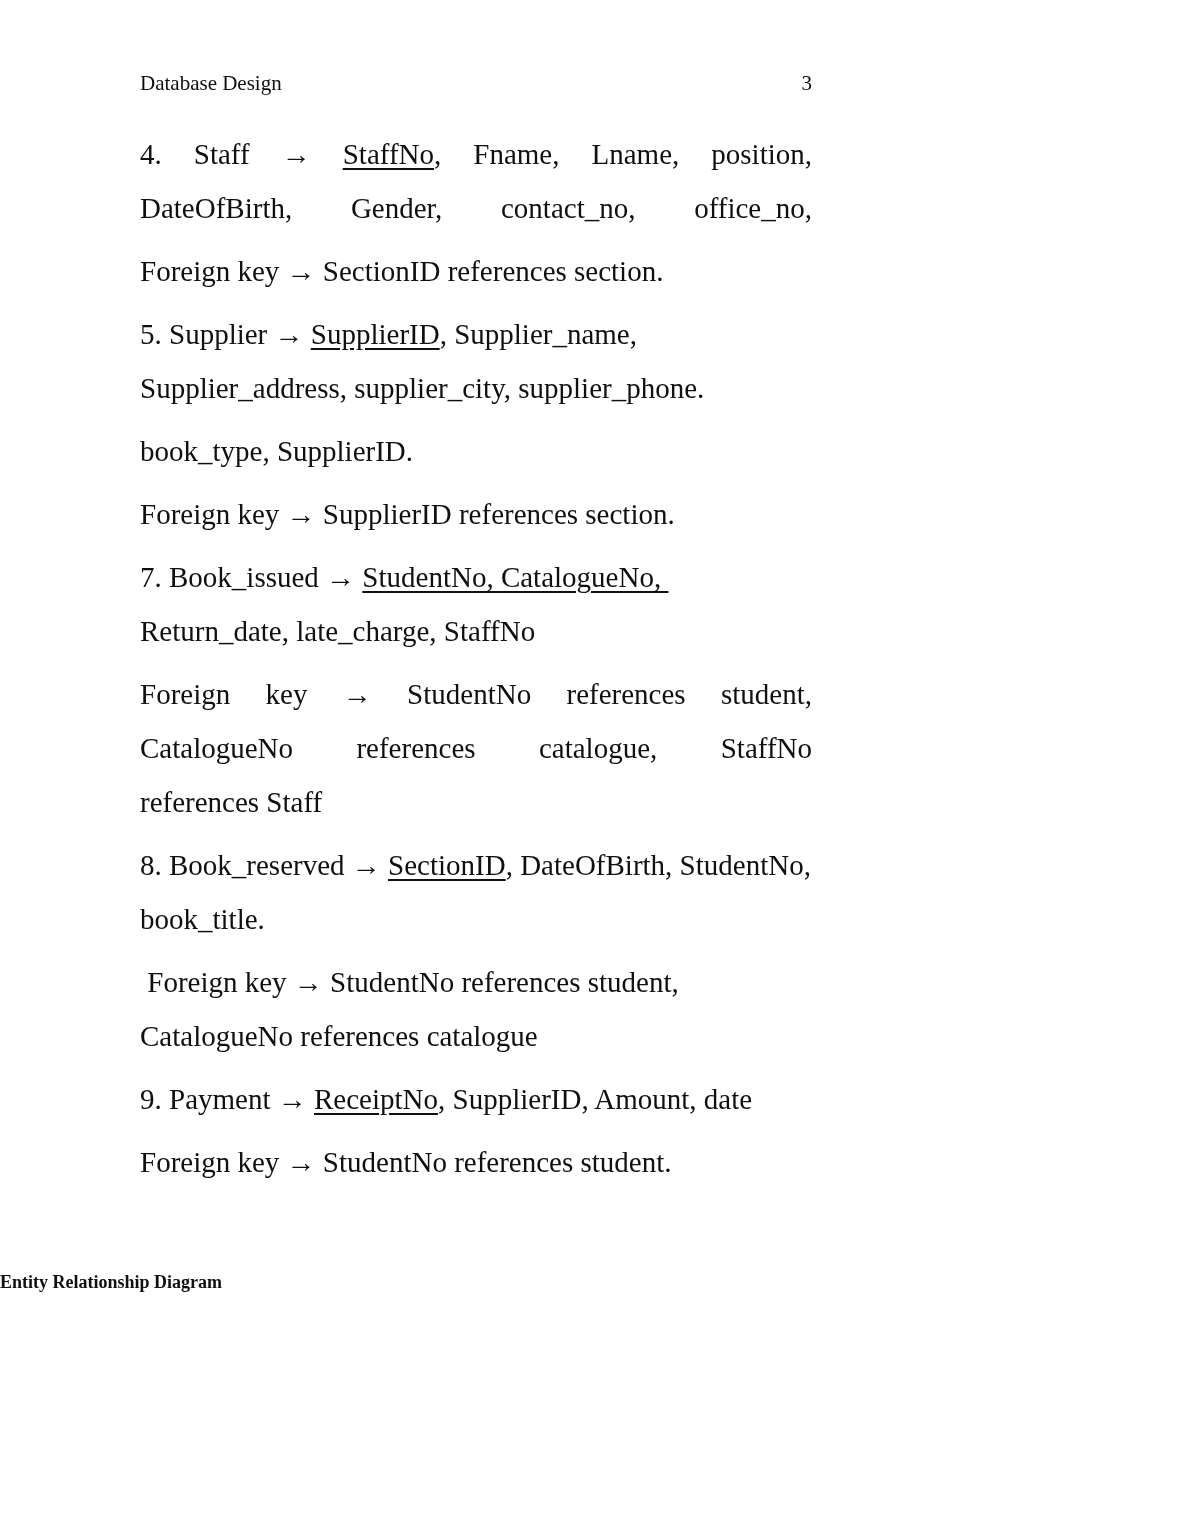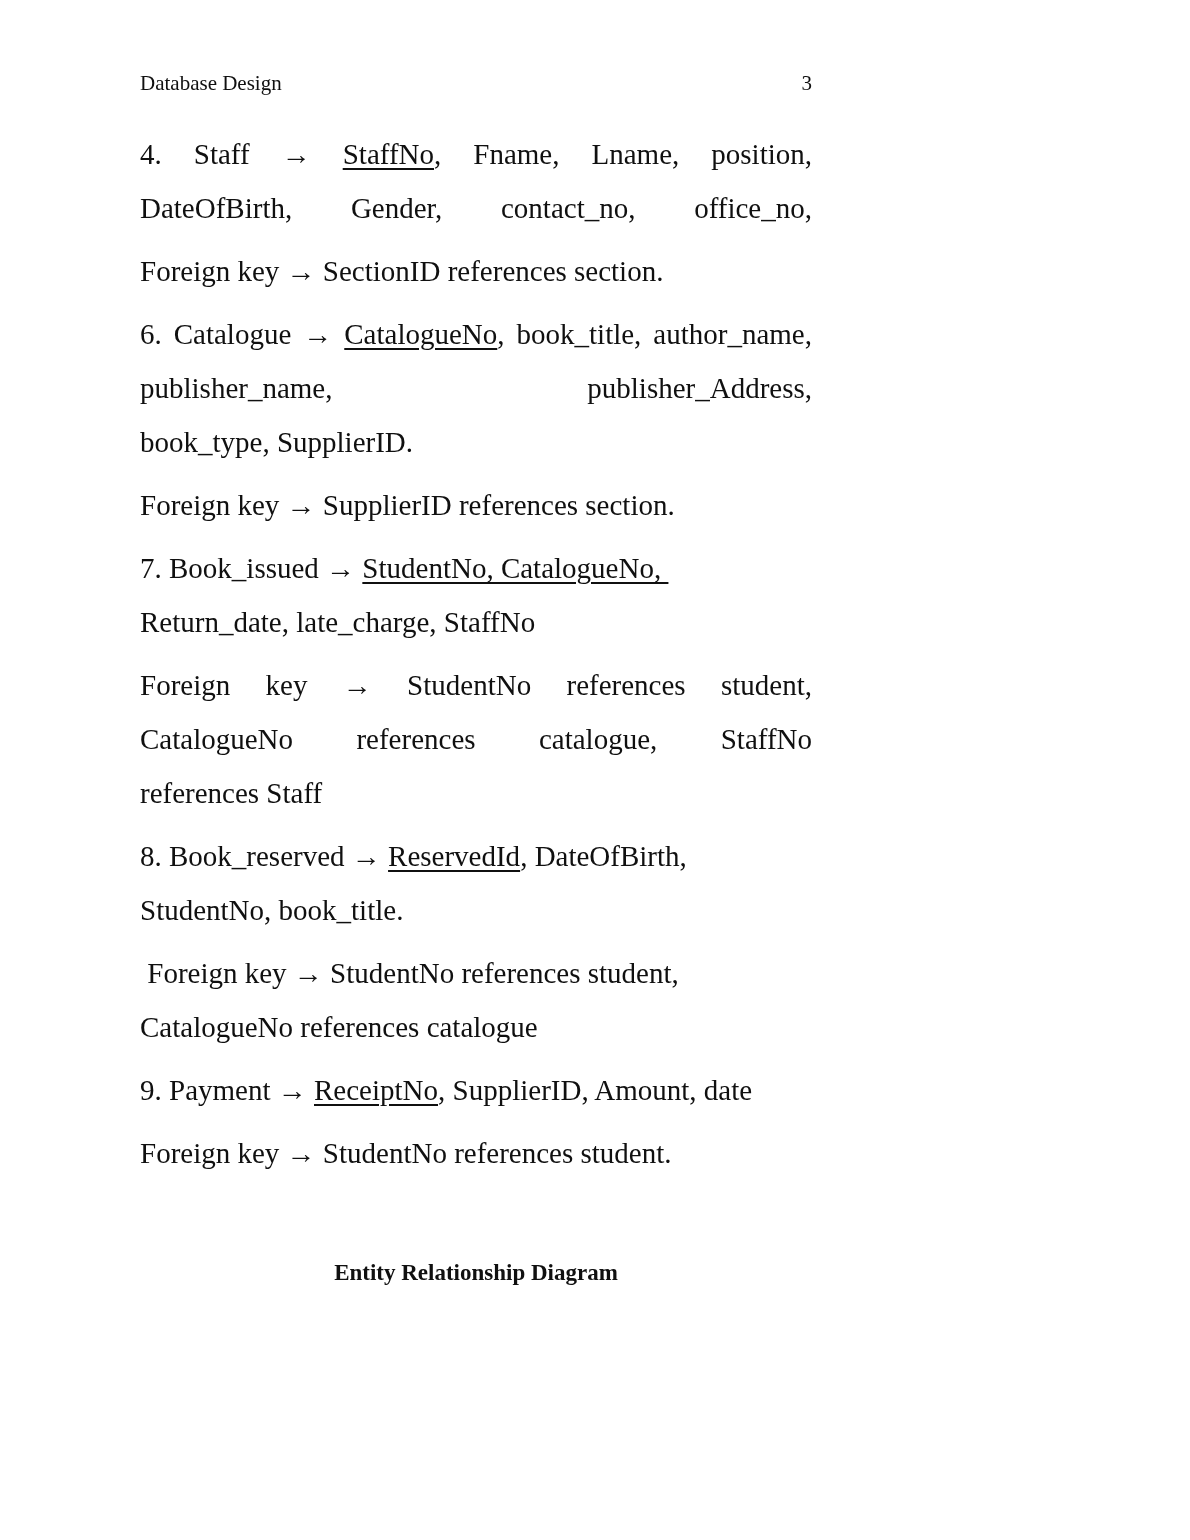--- a/index.html
+++ b/index.html
@@ -41,58 +41,60 @@
     white-space: normal;
     text-align: justify;
     text-align-last: justify;
   }
   .u {
     text-decoration: underline;
     text-underline-offset: 4px;
     text-decoration-thickness: 1.5px;
   }
   .erd-heading {
-    text-align: center;
+    text-align: left;
     font-weight: bold;
-    font-size: 23px;
+    font-size: 18px;
     line-height: 54px;
     margin-top: 66px;
   }
 </style>
 </head>
 <body>
 
 <div class="page">
   <div class="doc-header">
     <span>Database Design</span>
     <span>3</span>
   </div>
   <div class="doc-content" id="doc-body">
       <div class="para">
         <div class="line stretch"><span>4. Staff → </span><span class="u">StaffNo</span><span>, Fname, Lname, position, DateOfBirth, Gender, contact_no, office_no,</span></div>
       </div>
       <div class="para">
         <div class="line"><span>Foreign key → SectionID references section.</span></div>
       </div>
       <div class="para">
-        <div class="line stretch"><span>6. Catalogue → </span><span class="u">CatalogueNo</span><span>, book_title, author_name, publisher_name, publisher_Address,</span></div>
+        <div class="line"><span>5. Supplier → </span><span class="u">SupplierID</span><span>, Supplier_name, Supplier_address, supplier_city, supplier_phone.</span></div>
+      </div>
+      <div class="para">
         <div class="line"><span>book_type, SupplierID.</span></div>
       </div>
       <div class="para">
         <div class="line"><span>Foreign key → SupplierID references section.</span></div>
       </div>
       <div class="para">
         <div class="line"><span>7. Book_issued → </span><span class="u">StudentNo, CatalogueNo, </span><span>Return_date, late_charge, StaffNo</span></div>
       </div>
       <div class="para">
         <div class="line stretch"><span>Foreign key → StudentNo references student, CatalogueNo references catalogue, StaffNo</span></div>
         <div class="line"><span>references Staff</span></div>
       </div>
       <div class="para">
-        <div class="line"><span>8. Book_reserved → </span><span class="u">ReservedId</span><span>, DateOfBirth, StudentNo, book_title.</span></div>
+        <div class="line"><span>8. Book_reserved → </span><span class="u">SectionID</span><span>, DateOfBirth, StudentNo, book_title.</span></div>
       </div>
       <div class="para">
         <div class="line"><span> Foreign key → StudentNo references student, CatalogueNo references catalogue</span></div>
       </div>
       <div class="para">
         <div class="line"><span>9. Payment → </span><span class="u">ReceiptNo</span><span>, SupplierID, Amount, date</span></div>
       </div>
       <div class="para">
         <div class="line"><span>Foreign key → StudentNo references student.</span></div>
       </div>

